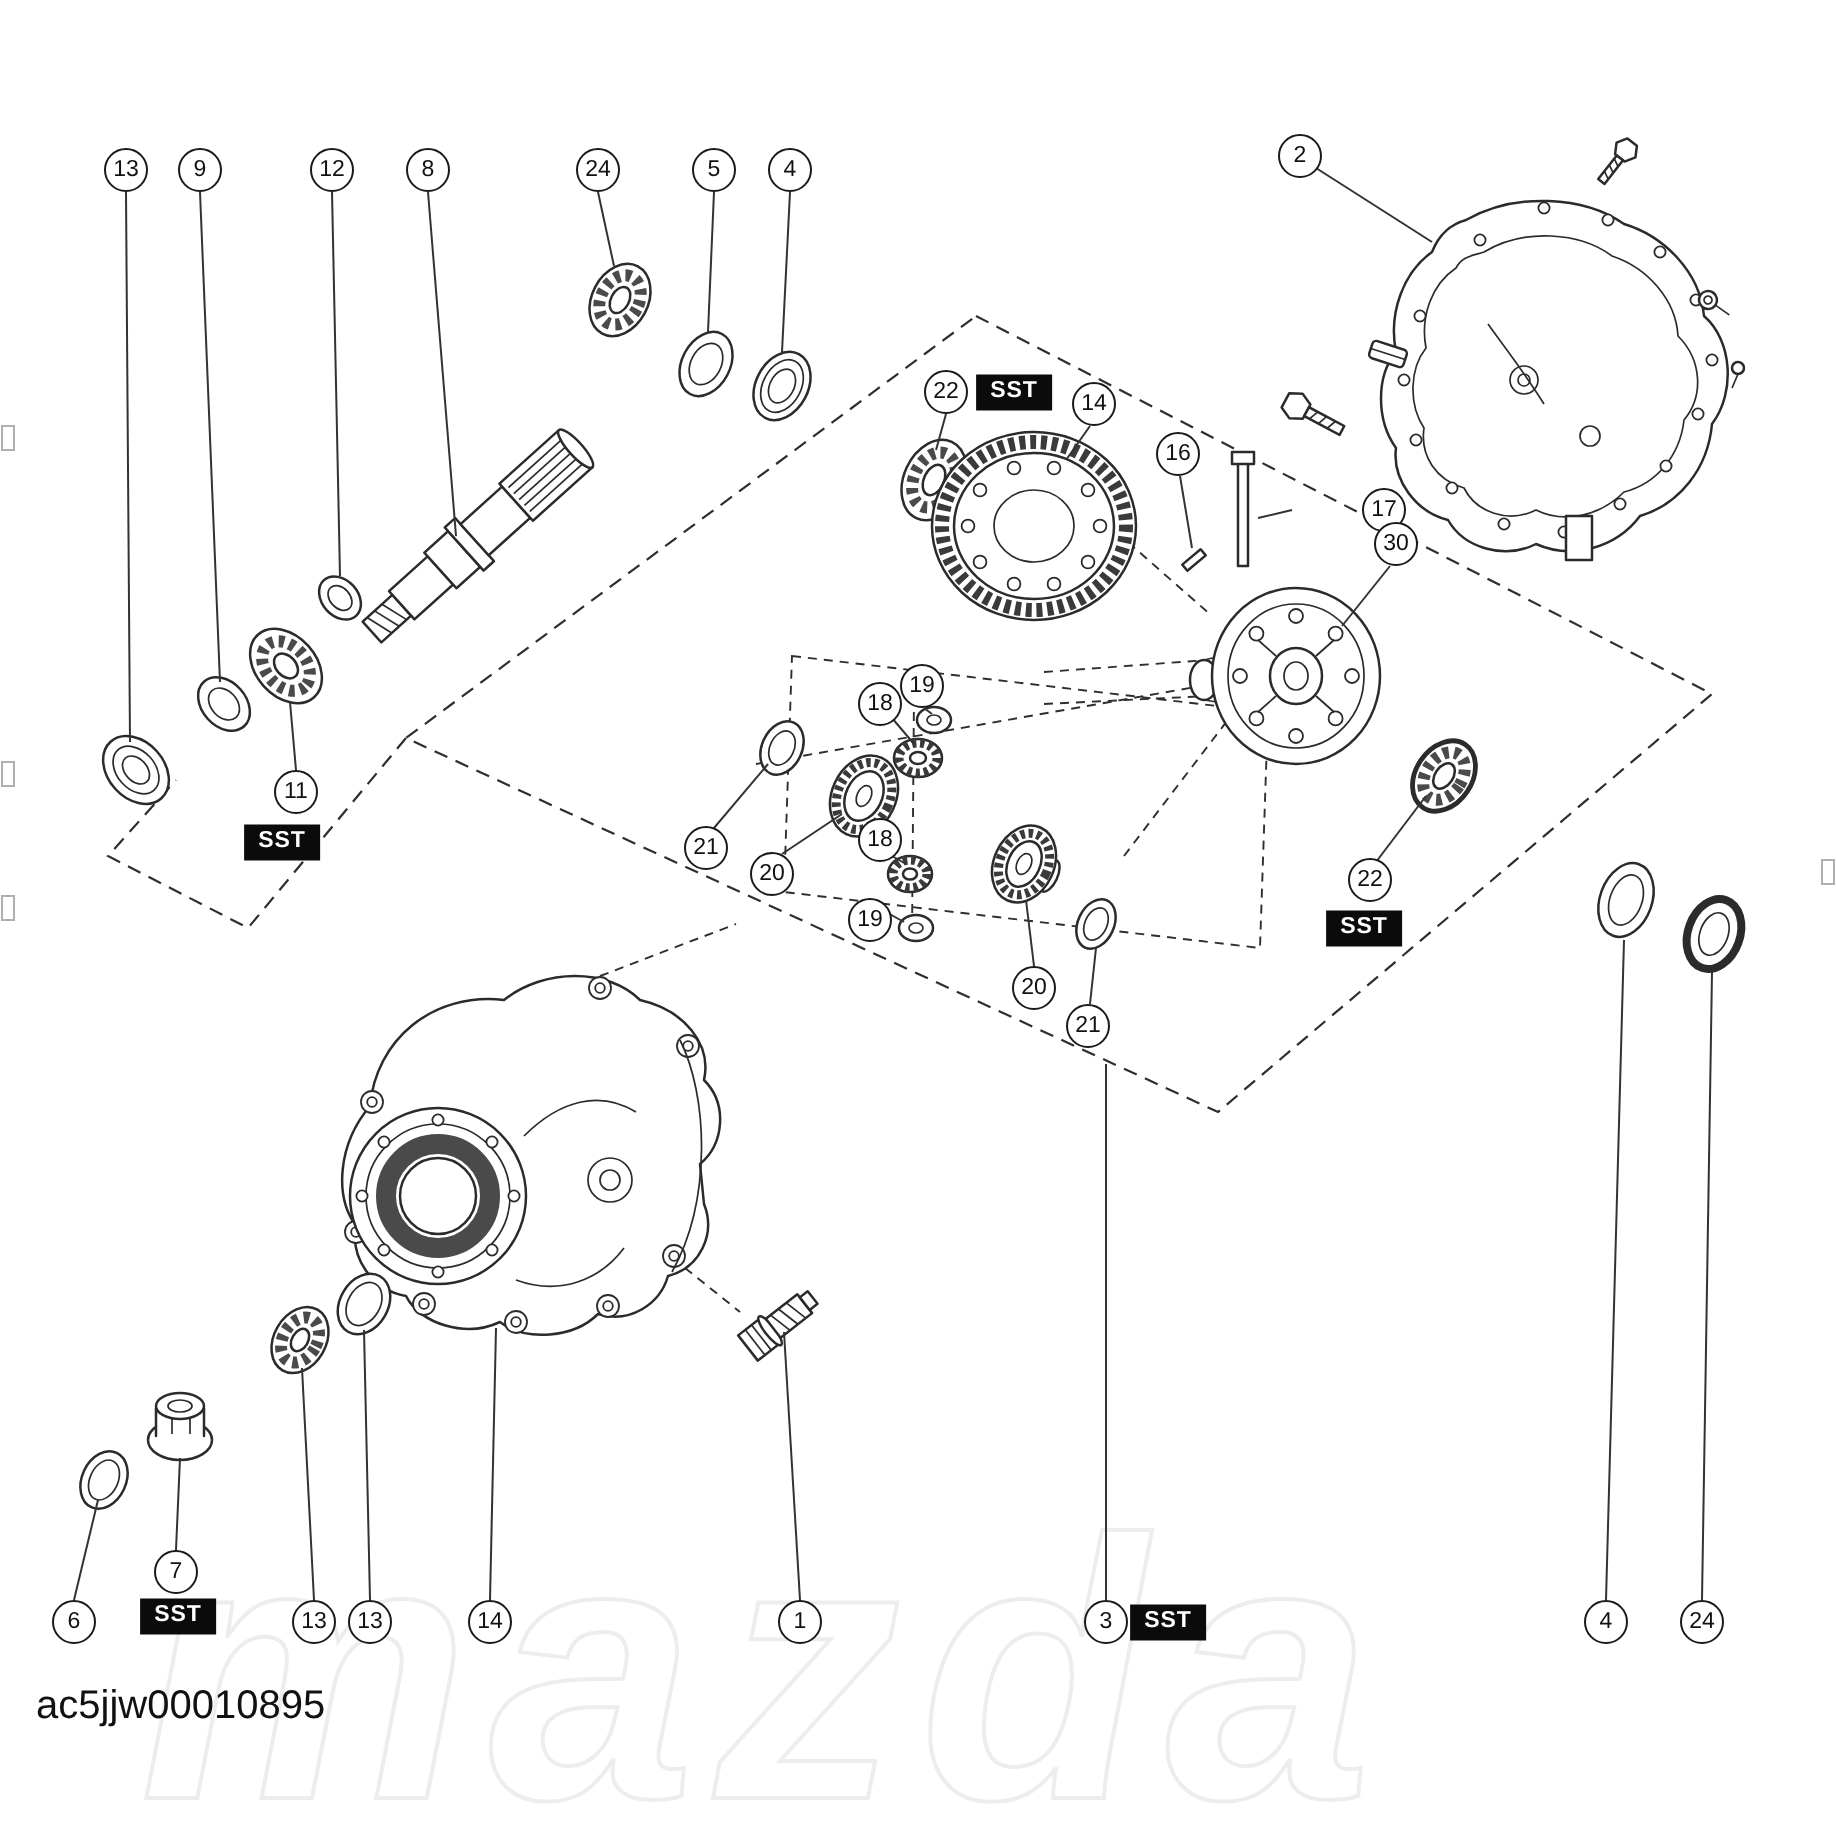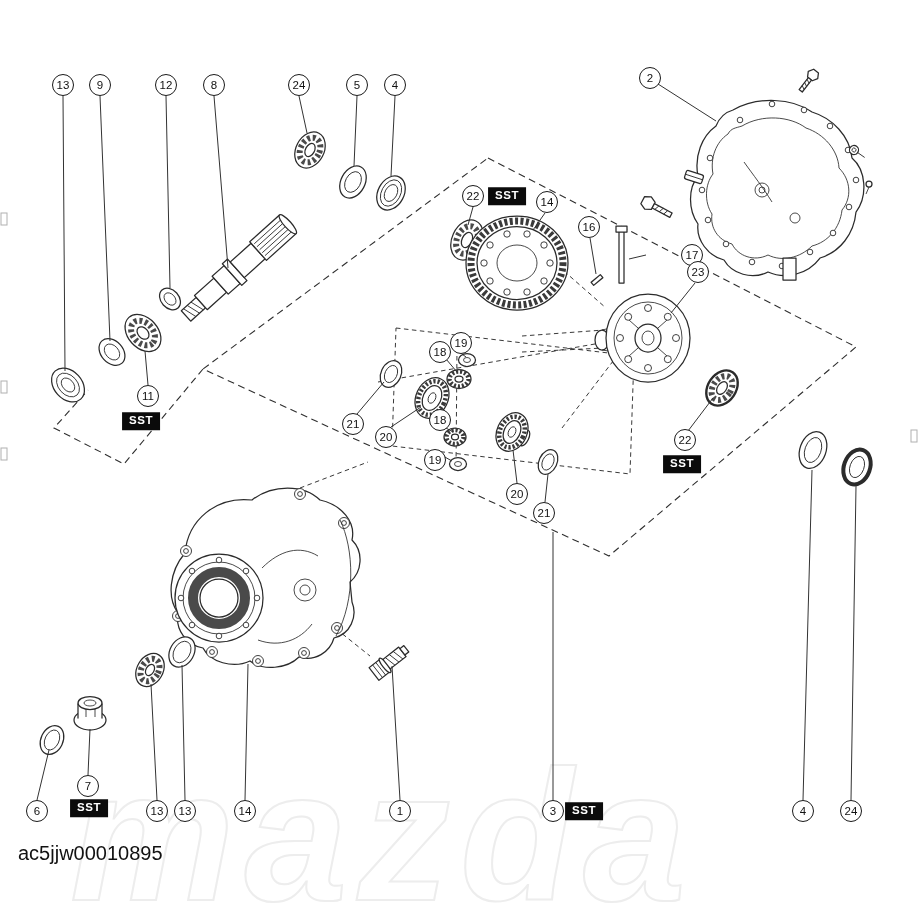--- a/index.html
+++ b/index.html
@@ -389,21 +389,21 @@
       <div class="callout" style="left: 166px; top: 85px;">12</div>
       <div class="callout" style="left: 214px; top: 85px;">8</div>
       <div class="callout" style="left: 299px; top: 85px;">24</div>
       <div class="callout" style="left: 357px; top: 85px;">5</div>
       <div class="callout" style="left: 395px; top: 85px;">4</div>
       <div class="callout" style="left: 650px; top: 78px;">2</div>
       <div class="callout" style="left: 473px; top: 196px;">22</div>
       <div class="callout" style="left: 547px; top: 202px;">14</div>
       <div class="callout" style="left: 589px; top: 227px;">16</div>
       <div class="callout" style="left: 657px; top: 255px; margin-left: 35px;">17</div>
-      <div class="callout" style="left: 698px; top: 272px;">23</div>
+      <div class="callout" style="left: 698px; top: 272px;">30</div>
       <div class="callout" style="left: 148px; top: 396px;">11</div>
       <div class="callout" style="left: 353px; top: 424px;">21</div>
       <div class="callout" style="left: 386px; top: 437px;">20</div>
       <div class="callout" style="left: 440px; top: 352px;">18</div>
       <div class="callout" style="left: 461px; top: 343px;">19</div>
       <div class="callout" style="left: 440px; top: 420px;">18</div>
       <div class="callout" style="left: 435px; top: 460px;">19</div>
       <div class="callout" style="left: 517px; top: 494px;">20</div>
       <div class="callout" style="left: 544px; top: 513px;">21</div>
       <div class="callout" style="left: 685px; top: 440px;">22</div>

